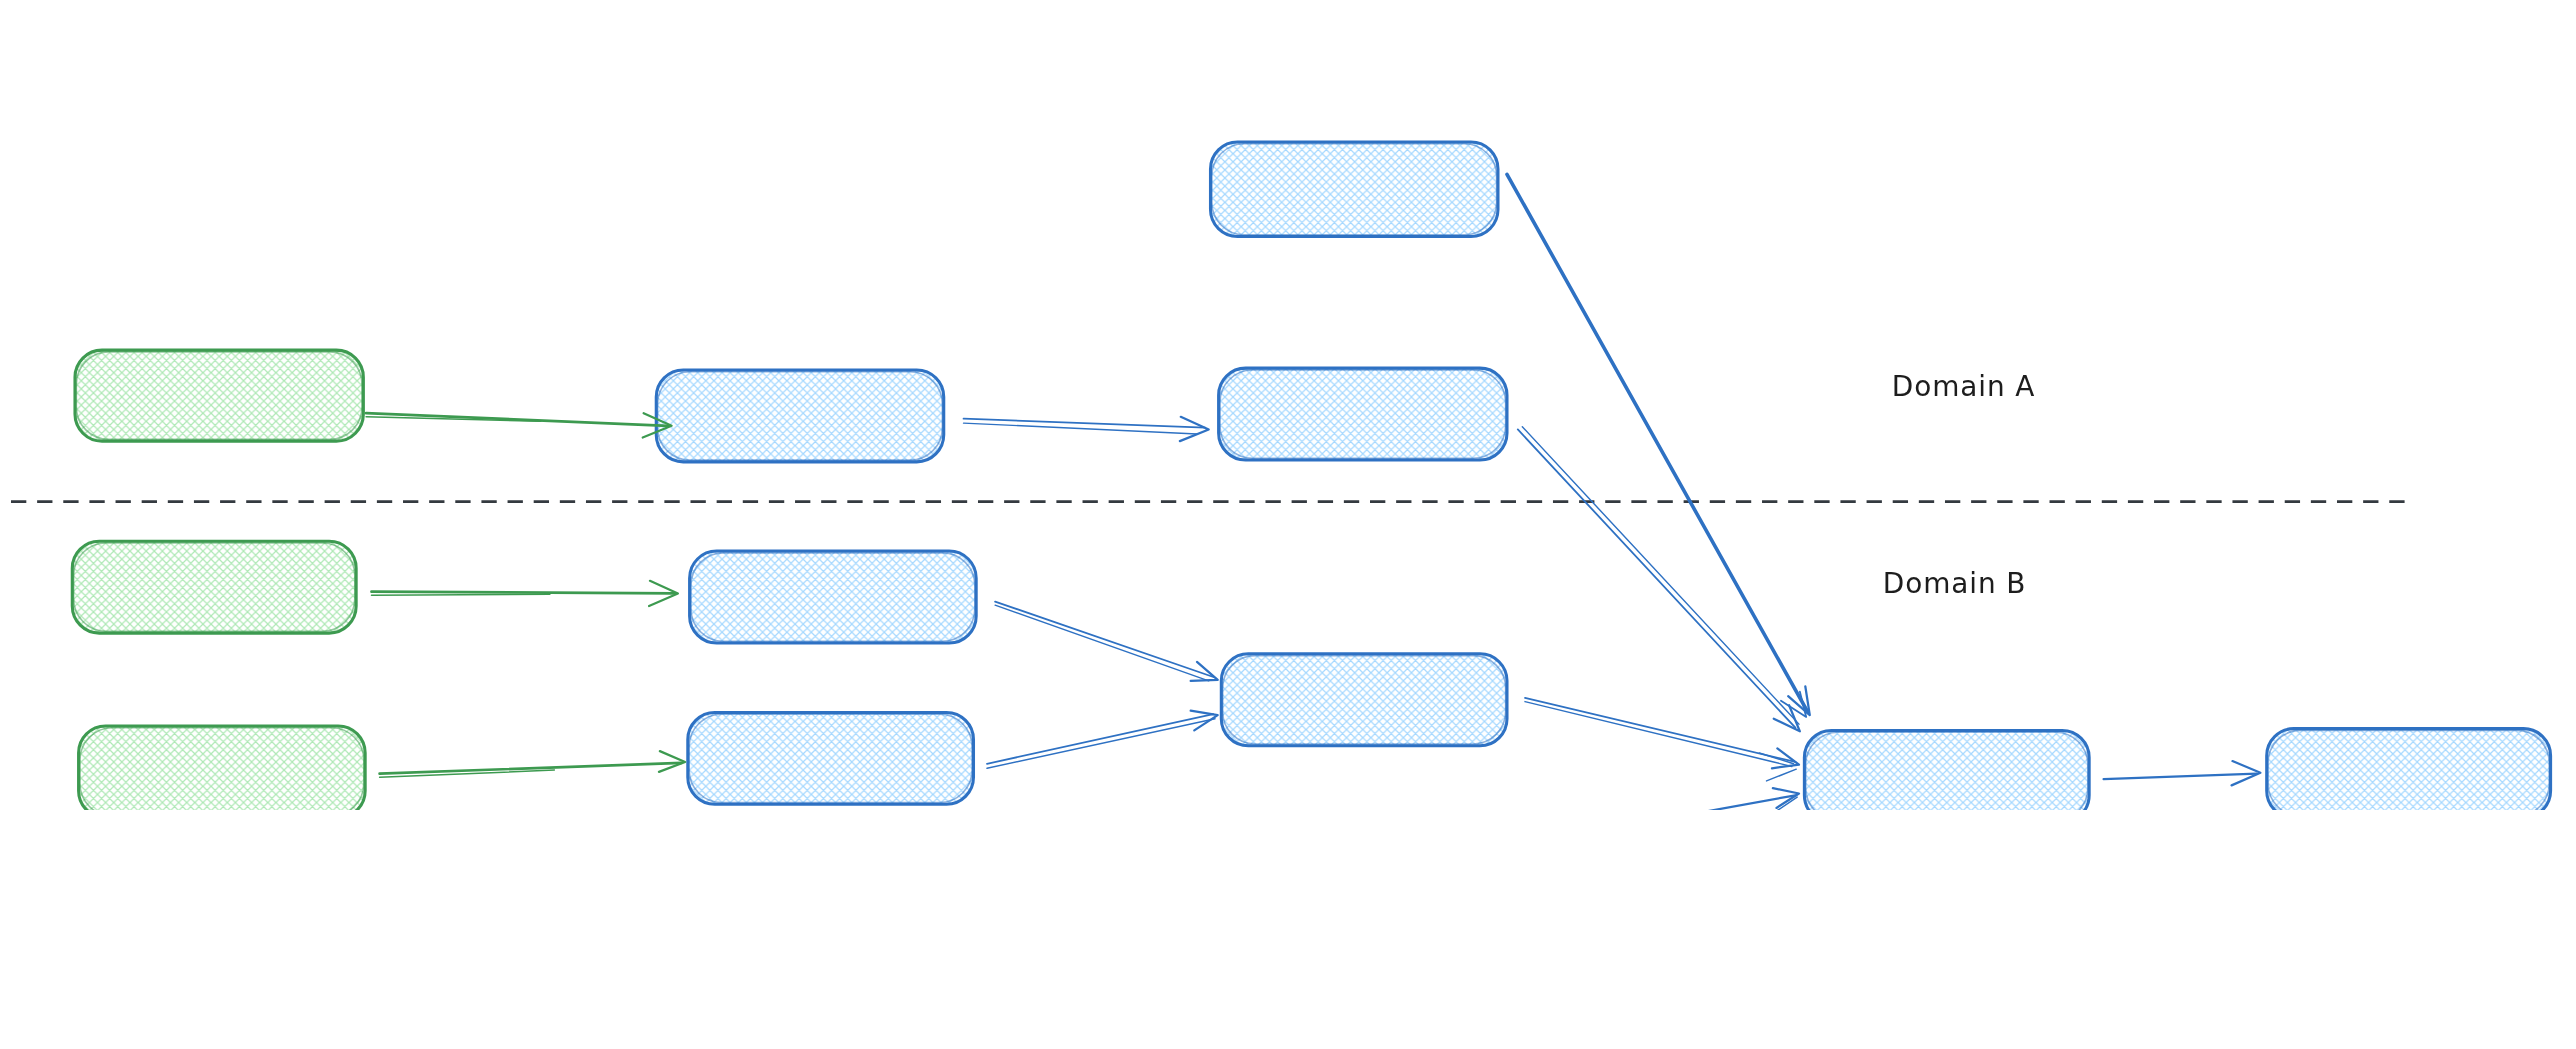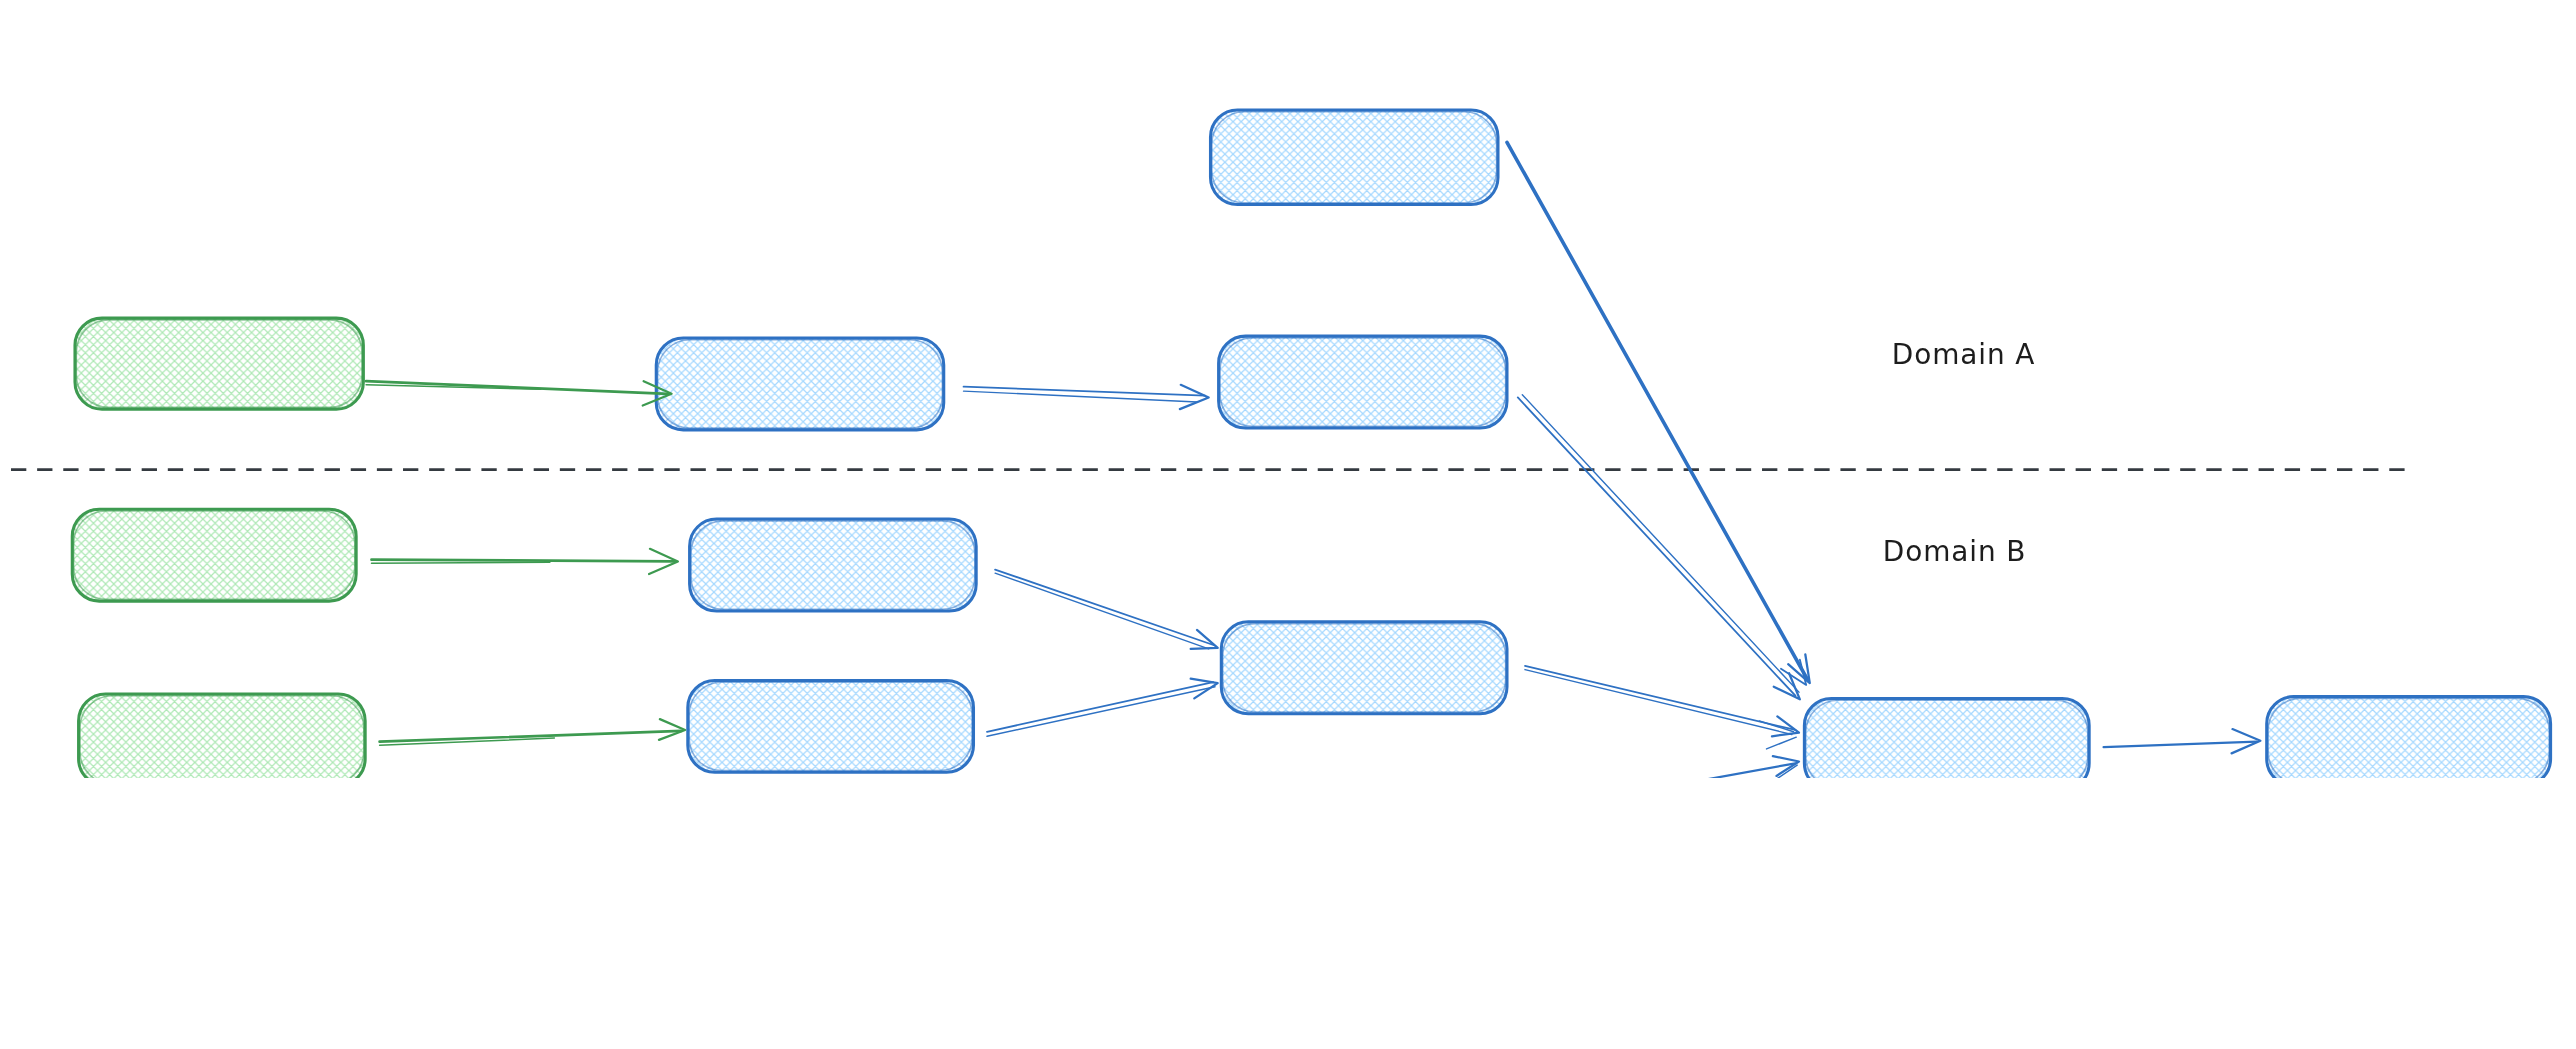--- a/index.html
+++ b/index.html
@@ -5,21 +5,21 @@
   :root{
     --green-stroke:#3d9a50;
     --green-fill:#aee8b5;
     --blue-stroke:#2e71c3;
     --blue-fill:#a5d8ff;
     --divider:#343a40;
     --label-text:#1d1d1d;
     --background:#ffffff;
   }
   html,body{margin:0;padding:0;background:var(--background);}
-  .canvas-wrap{width:2576px;height:778px;position:relative;background:var(--background);overflow:hidden;}
+  .canvas-wrap{width:2576px;height:778px;position:relative;background:var(--background);overflow:hidden;margin-top:32px;}
   svg{display:block;}
   svg text{font-family:"DejaVu Sans", sans-serif;}
   .domain-label{fill:var(--label-text);font-size:31px;letter-spacing:1px;}
   .hatch-blue-line{stroke:var(--blue-fill);stroke-width:1.35;}
   .hatch-green-line{stroke:var(--green-fill);stroke-width:1.35;}
   .shape-blue{stroke:var(--blue-stroke);fill:url(#hatch-blue);stroke-width:3.4;}
   .shape-green{stroke:var(--green-stroke);fill:url(#hatch-green);stroke-width:3.4;}
   .over-blue{stroke:var(--blue-stroke);fill:none;stroke-width:1.8;opacity:.55;}
   .over-green{stroke:var(--green-stroke);fill:none;stroke-width:1.8;opacity:.55;}
   .edge-blue{stroke:var(--blue-stroke);fill:none;stroke-linecap:round;stroke-linejoin:round;}

